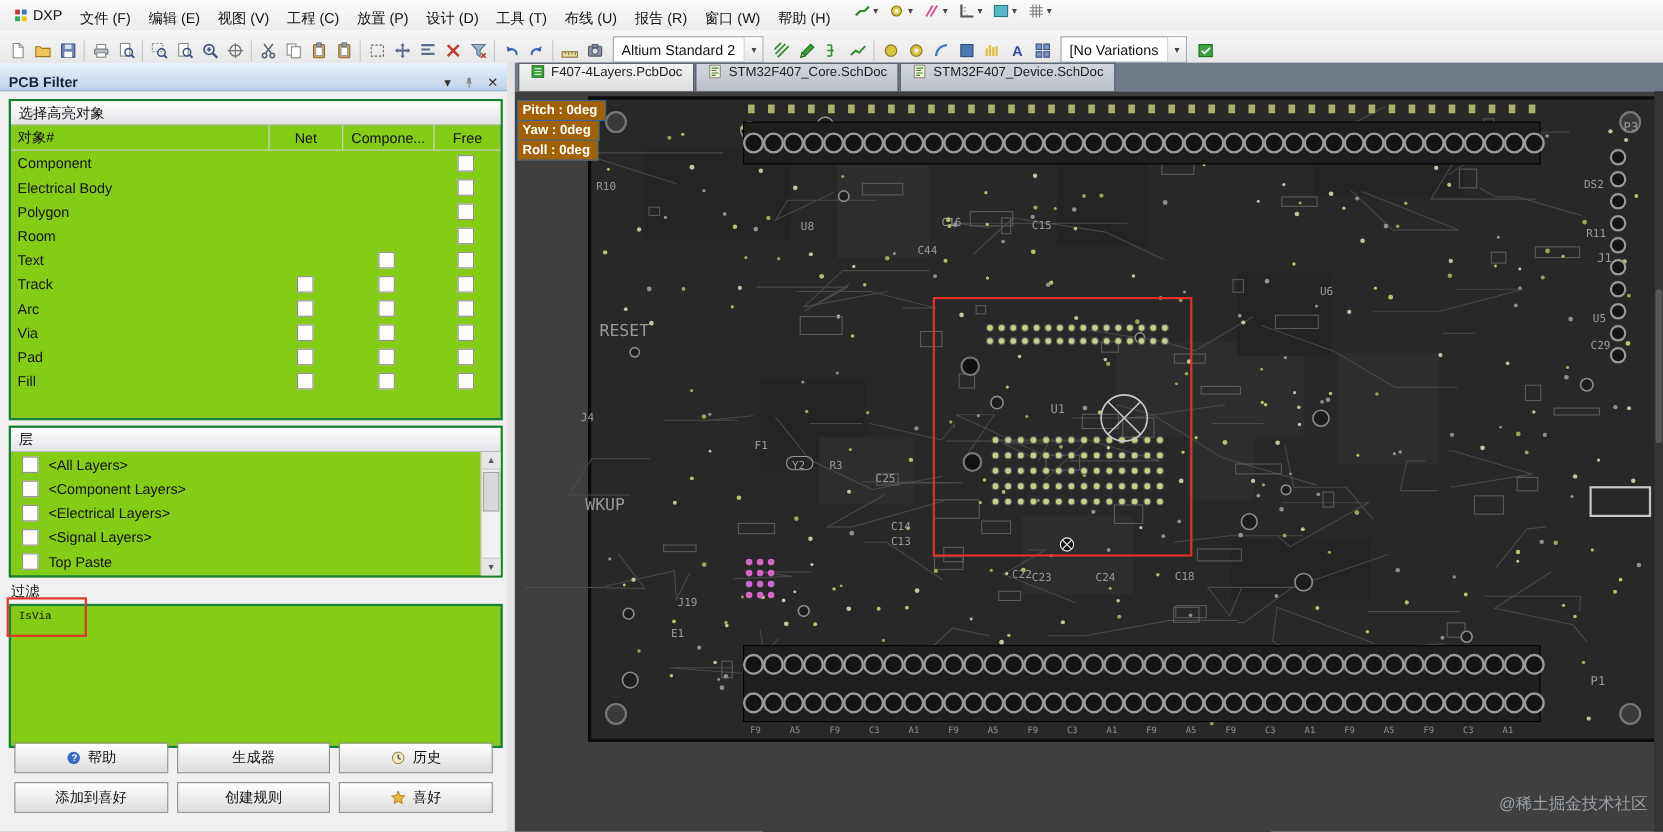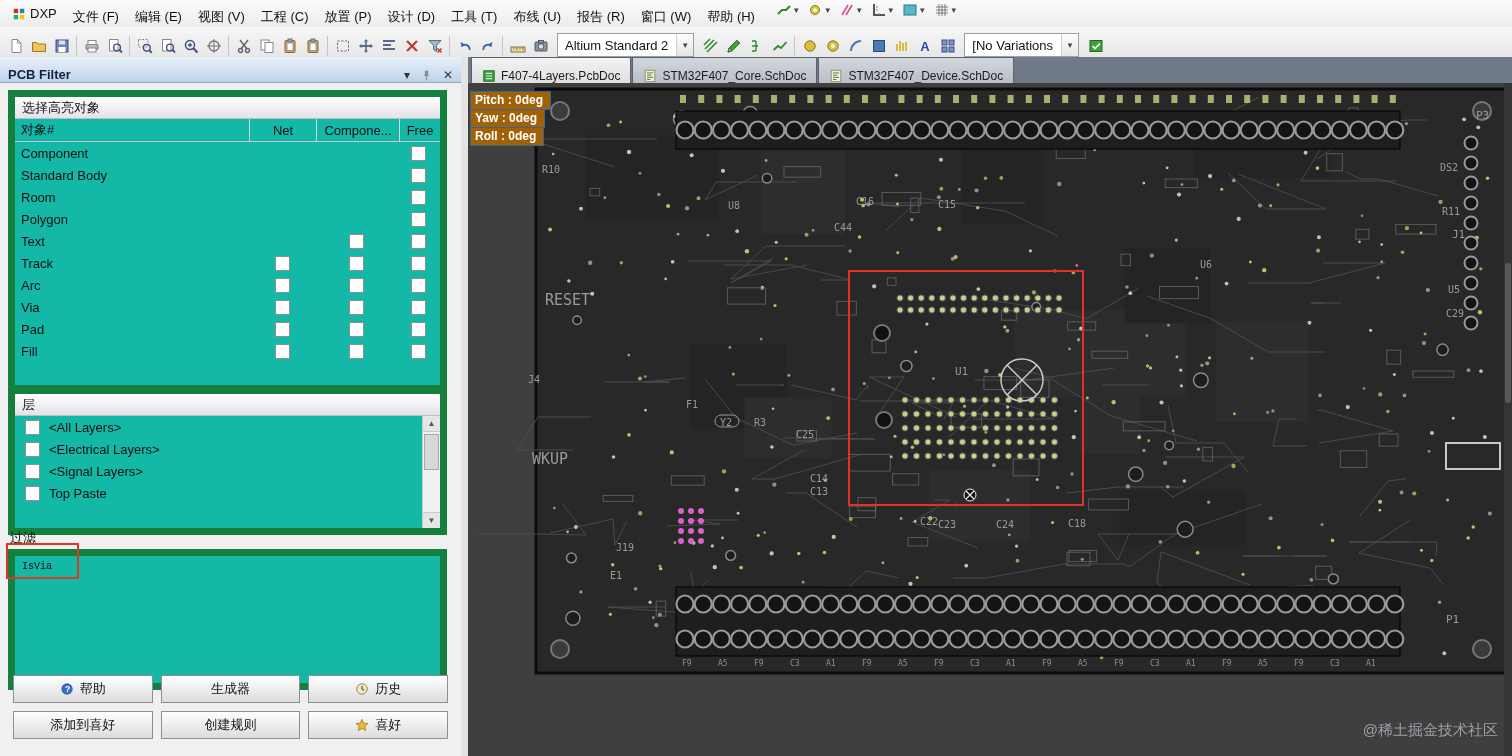--- a/index.html
+++ b/index.html
@@ -22,21 +22,21 @@
          font-size:13px;padding-left:7px;margin:0 4px;white-space:nowrap}
   .combo .caret-box{width:16px;height:100%;display:inline-flex;align-items:center;justify-content:center;
          border-left:1px solid #d0d0d0;margin-left:8px;background:linear-gradient(#fdfdfd,#e6e6e6)}
   
   #main{position:absolute;top:57px;left:0;right:0;bottom:0}
   
   #panel{position:absolute;left:0;top:0;width:461px;bottom:0;background:#f0f0f0;border-right:7px solid #e4e4e4}
   #panel-header{position:absolute;top:0;left:0;right:0;height:25px;background:linear-gradient(#eaf2fc,#bcd2ea);
         border-bottom:1px solid #93a8c0;display:flex;align-items:flex-end;padding:0 8px;font-weight:bold;color:#14233d}
   #panel-header .hicons{margin-left:auto;display:flex;gap:10px;align-items:center;color:#333;font-size:12px}
-  .box{position:absolute;left:8px;right:14px;background:#14b8a6;border:7px solid #15803d}
+  .box{position:absolute;left:8px;right:4px;background:#84cc16;border:2px solid #15803d}
   .subhead{height:21px;background:linear-gradient(#ffffff,#e3e3e8);border-bottom:1px solid #bcbcc4;
            display:flex;align-items:center;padding:0 7px}
   #select-box{top:33px;height:288px}
   .thead{display:flex;height:22px;align-items:center;border-bottom:1px solid #c9c9c9}
   .thead>div{height:100%;display:flex;align-items:center;border-right:1px solid #d6d6d6;justify-content:center}
   .thead>div:last-child{border-right:none}
   .trow{display:flex;height:22px;align-items:center}
   .c0{width:228px;padding-left:6px;justify-content:flex-start !important}
   .c1{width:66px}.c2{width:82px}.c3{flex:1}
   .cellc{display:flex;align-items:center;justify-content:center}
@@ -52,21 +52,21 @@
   #filter-label{position:absolute;left:10px;top:472px}
   #filter-box{top:492px;height:117px;font-family:"Liberation Mono","DejaVu Sans Mono",monospace;font-size:10px;padding:5px 7px}
   #filter-red{position:absolute;left:6px;top:486px;width:69px;height:32px;border:2px solid #df3426;pointer-events:none}
   #panel-buttons{position:absolute;left:13px;right:13px;top:618px;display:grid;grid-template-columns:1fr 1fr 1fr;
         grid-auto-rows:28px;gap:8px 8px}
   .pbtn{background:linear-gradient(#ffffff,#dcdcdc);border:1px solid #8f8f8f;display:flex;align-items:center;
         justify-content:center;gap:6px;font-size:13px;cursor:default}
   
   #workspace{position:absolute;left:468px;right:0;top:0;bottom:0}
   #tabbar{position:absolute;top:0;left:0;right:0;height:26px;background:#6f7987;display:flex;align-items:flex-end;padding-left:3px}
-  .tab{height:25px;display:inline-flex;align-items:flex-end;gap:5px;padding:0 10px;font-size:12px;
+  .tab{height:25px;display:inline-flex;align-items:flex-start;gap:5px;padding:0 10px;font-size:12px;
        background:linear-gradient(#d3d7dd,#b9bec7);border:1px solid #59616c;border-bottom:none;margin-right:1px;color:#1c1c1c;white-space:nowrap}
   .tab.active{background:linear-gradient(#f3f3f3,#dfdfdf)}
   #canvas{position:absolute;top:26px;left:0;right:0;bottom:0;background:#3f3f3f}
   #pcb-svg{position:absolute;left:0;top:0}
   #overlay{position:absolute;left:2px;top:8px;color:#fff;font-weight:bold;font-size:12px;line-height:15px}
   #overlay div{background:#a16207;border:1px solid #35659c;border-top:none;padding:1px 7px 1px 4px;width:max-content}
   #overlay div:first-child{border-top:1px solid #35659c}
   #watermark{position:absolute;right:14px;bottom:16px;color:#9aa0a6;font-size:15px}
   #vscroll{position:absolute;right:0;top:0;bottom:0;width:8px;background:#353535}
   #vscroll .vthumb{position:absolute;right:1px;top:180px;width:6px;height:140px;background:#585858;border-radius:3px}
@@ -409,37 +409,37 @@
       <div id="filter-tbody">
           <div class="trow">
             <div class="c0 cellc">Component</div>
             <div class="c1 cellc"></div>
             <div class="c2 cellc"></div>
             <div class="c3 cellc">
               <span class="cb"></span>
             </div>
           </div>
           <div class="trow">
-            <div class="c0 cellc">Standard Body</div>
+            <div class="c0 cellc">Electrical Body</div>
             <div class="c1 cellc"></div>
             <div class="c2 cellc"></div>
             <div class="c3 cellc">
               <span class="cb"></span>
             </div>
           </div>
           <div class="trow">
-            <div class="c0 cellc">Room</div>
+            <div class="c0 cellc">Polygon</div>
             <div class="c1 cellc"></div>
             <div class="c2 cellc"></div>
             <div class="c3 cellc">
               <span class="cb"></span>
             </div>
           </div>
           <div class="trow">
-            <div class="c0 cellc">Polygon</div>
+            <div class="c0 cellc">Room</div>
             <div class="c1 cellc"></div>
             <div class="c2 cellc"></div>
             <div class="c3 cellc">
               <span class="cb"></span>
             </div>
           </div>
           <div class="trow">
             <div class="c0 cellc">Text</div>
             <div class="c1 cellc"></div>
             <div class="c2 cellc">
@@ -513,20 +513,24 @@
     </div>
 
     <div class="box" id="layers-box">
       <div class="subhead">
         <span>层</span>
       </div>
       <div id="layers-list">
           <div class="lrow">
             <span class="cb"></span>
             <span>&lt;All Layers&gt;</span>
+          </div>
+          <div class="lrow">
+            <span class="cb"></span>
+            <span>&lt;Component Layers&gt;</span>
           </div>
           <div class="lrow">
             <span class="cb"></span>
             <span>&lt;Electrical Layers&gt;</span>
           </div>
           <div class="lrow">
             <span class="cb"></span>
             <span>&lt;Signal Layers&gt;</span>
           </div>
           <div class="lrow">

